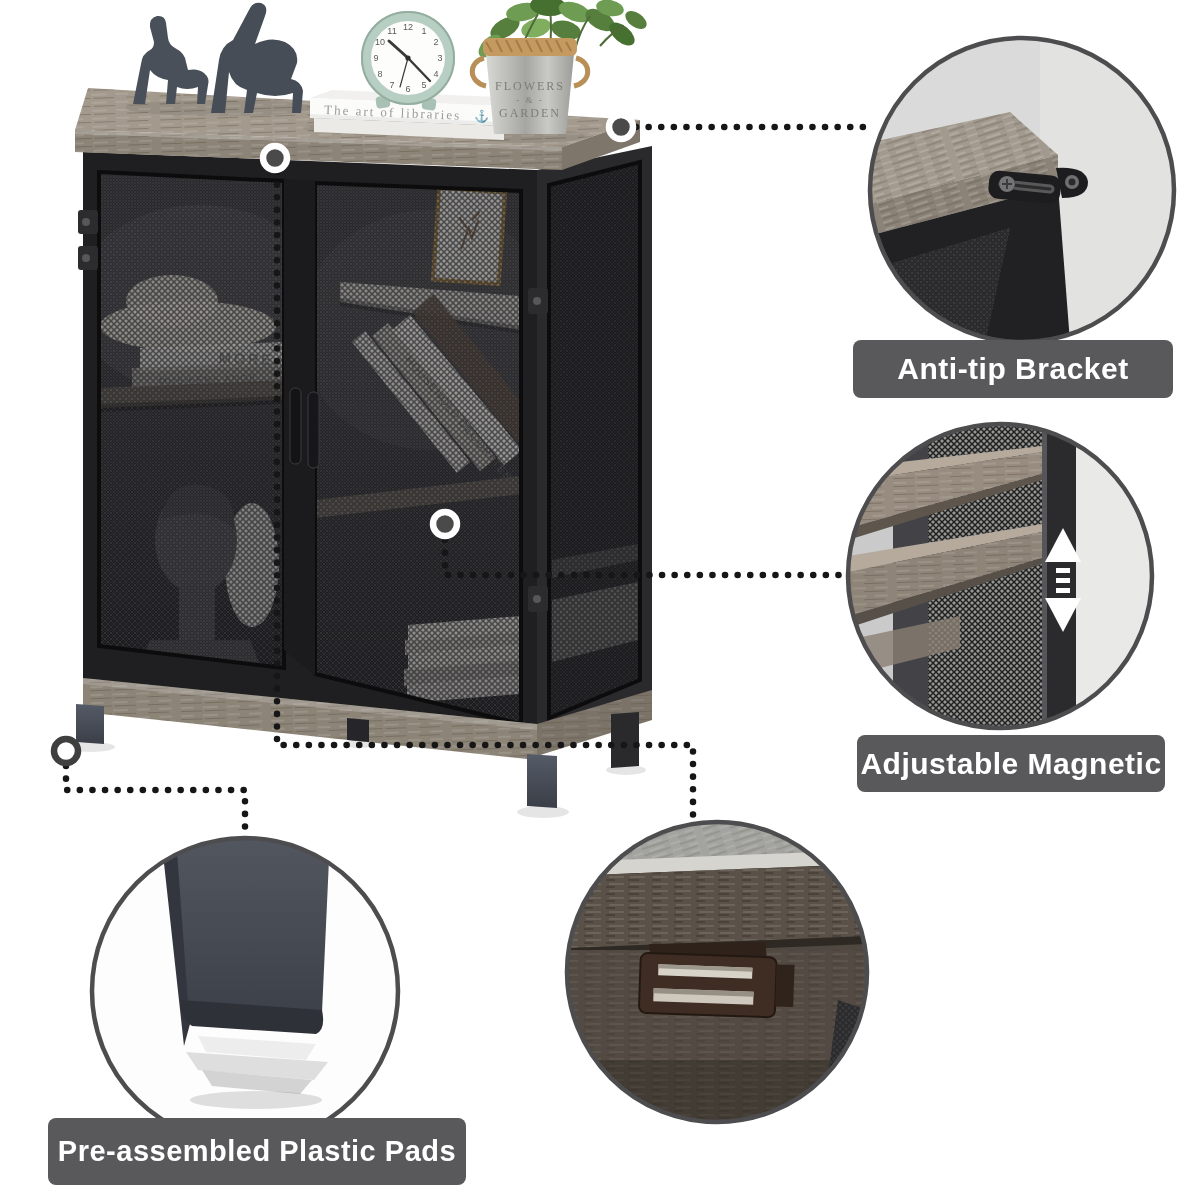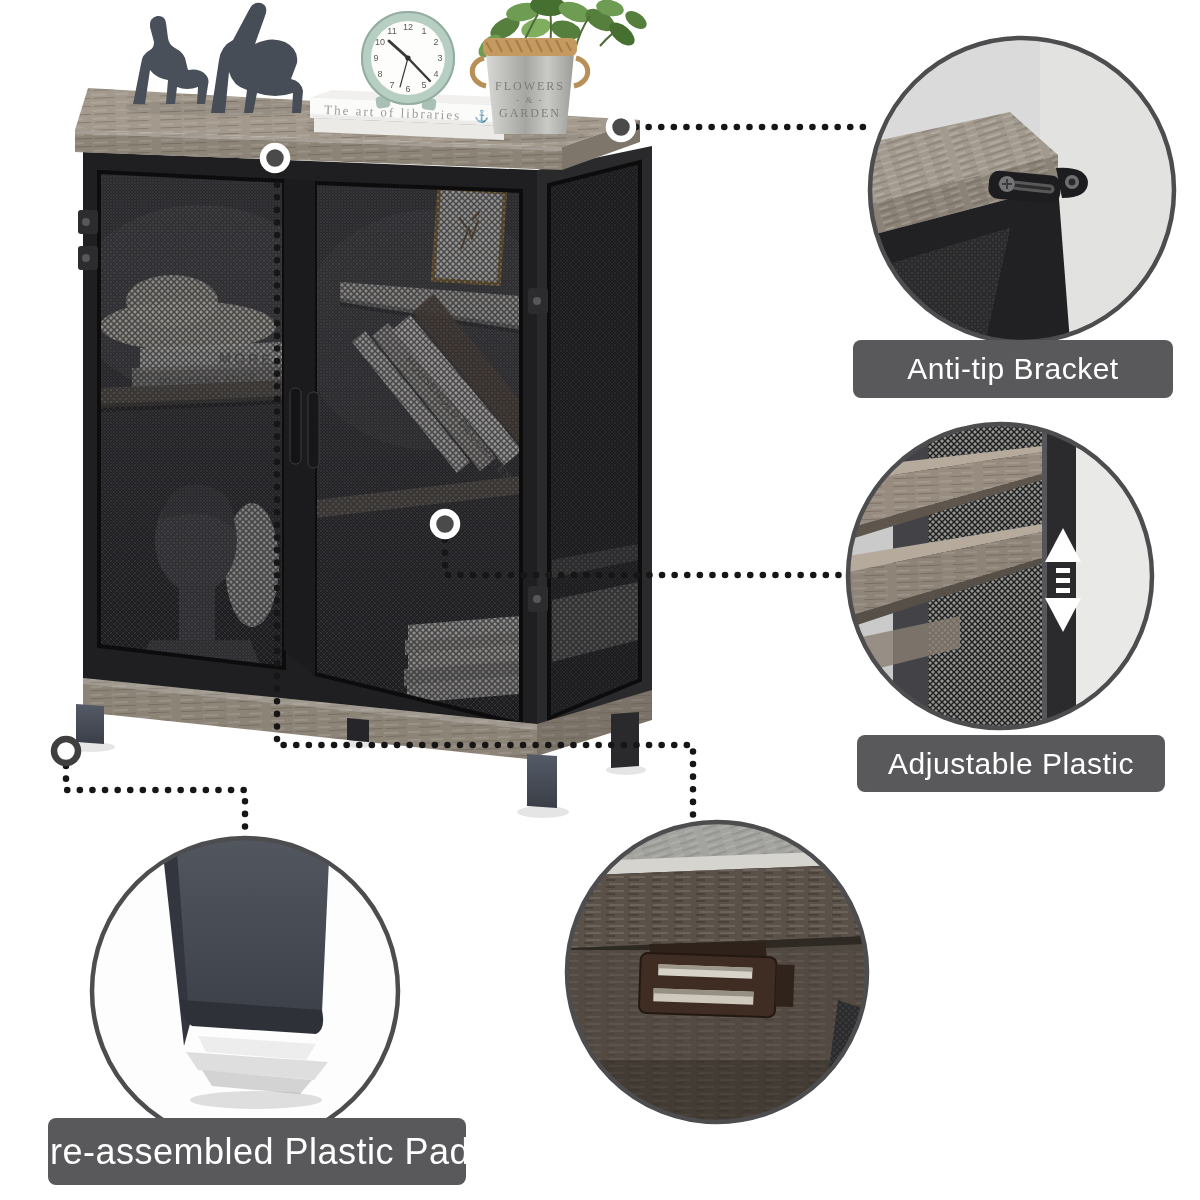--- a/index.html
+++ b/index.html
@@ -1,24 +1,24 @@
 <!DOCTYPE html>
 <html><head>
 <meta charset="utf-8">
 <style>
   html,body{margin:0;padding:0;background:#ffffff;}
   .stage{position:relative;width:1200px;height:1200px;background:#ffffff;overflow:hidden;
          font-family:"Liberation Sans",sans-serif;}
   .stage svg{position:absolute;left:0;top:0;}
-  .callout-label{position:absolute;background:#59595b;color:#ffffff;font-weight:400;
+  .callout-label{position:absolute;background:#59595b;color:#ffffff;font-weight:700;
          display:flex;align-items:center;justify-content:center;border-radius:8px;
          letter-spacing:0.5px;white-space:nowrap;}
   .label-anti-tip{left:853px;top:340px;width:320px;height:58px;font-size:30px;}
   .label-adjustable{left:857px;top:735px;width:308px;height:57px;font-size:30px;}
-  .label-pads{left:48px;top:1118px;width:418px;height:67px;font-size:36px;}
+  .label-pads{left:48px;top:1118px;width:418px;height:67px;font-size:29px;}
   .label-magnetic{left:557px;top:1118px;width:330px;height:67px;font-size:30px;}
 </style>
 </head>
 <body>
 
 <div class="stage">
 <svg width="1200" height="1200" viewBox="0 0 1200 1200">
   <defs>
     <pattern id="mesh" width="6" height="6" patternUnits="userSpaceOnUse">
       <path d="M0,0 L6,6 M6,0 L0,6" stroke="#0c0c0d" stroke-width="1.5" fill="none"></path>
@@ -401,15 +401,15 @@
   </g>
   <g>
     <circle cx="621" cy="127" r="12" fill="#4a4a4a" stroke="#ffffff" stroke-width="6.5"></circle>
     <circle cx="275" cy="158" r="12" fill="#4a4a4a" stroke="#ffffff" stroke-width="6.5"></circle>
     <circle cx="445" cy="524" r="12" fill="#4a4a4a" stroke="#ffffff" stroke-width="6.5"></circle>
     <circle cx="66" cy="751" r="12" fill="#ffffff" stroke="#3f3f3f" stroke-width="6.5"></circle>
   </g>
 </svg>
 
 <div class="callout-label label-anti-tip">Anti-tip Bracket</div>
-<div class="callout-label label-adjustable">Adjustable Plastic</div>
+<div class="callout-label label-adjustable">Adjustable Magnetic</div>
 <div class="callout-label label-pads">Pre-assembled Plastic Pads</div>
 </div>
 
 </body></html>

